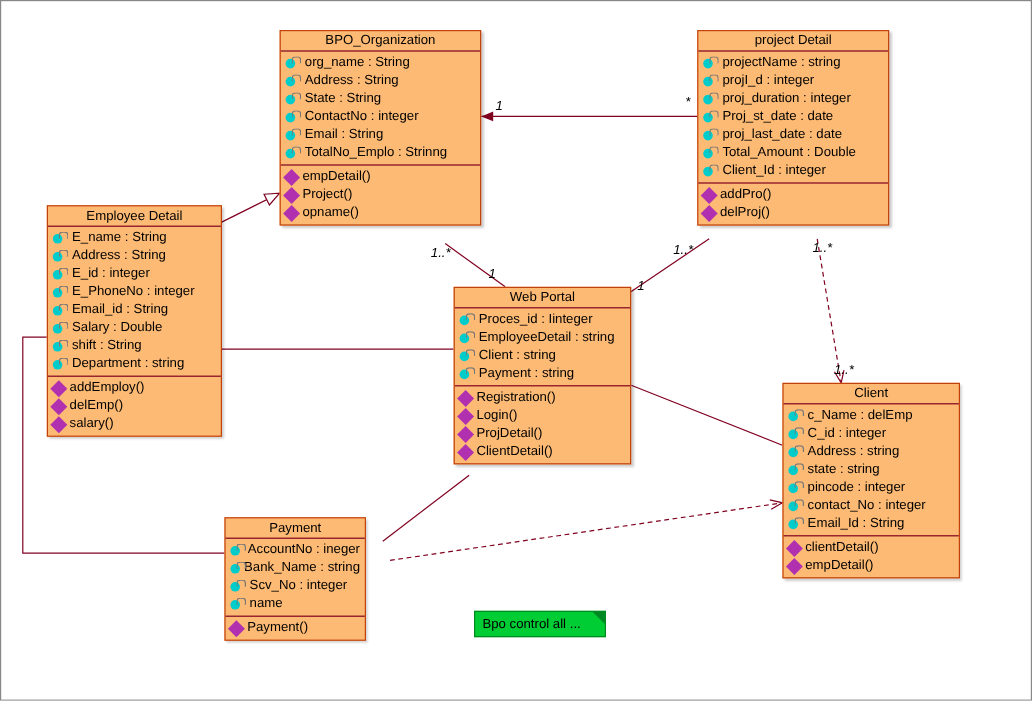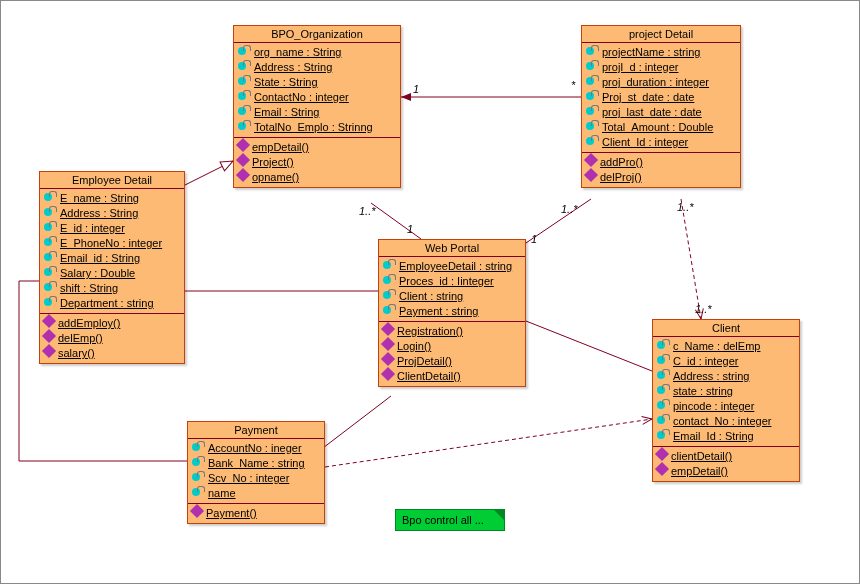--- a/index.html
+++ b/index.html
@@ -32,24 +32,23 @@
     border-bottom: 1px solid #800020;
     color: #000;
   }
   .section {
     border-bottom: 1px solid #800020;
     padding: 2px 4px;
   }
   .section:last-child { border-bottom: none; }
   .row {
     display: flex;
-    align-items: flex-start;
+    align-items: center;
     line-height: 15px;
     white-space: nowrap;
-    text-decoration: underline;
   }
   .attr-icon {
     display: inline-block;
     width: 14px;
     height: 12px;
     margin-right: 2px;
     position: relative;
   }
   .attr-icon::before {
     content: "";
@@ -293,25 +292,25 @@
           <span>salary()</span>
         </div>
   </div>
 </div>
 
 <div class="class-box" style="left:377px; top:238px; width:148px;">
   <div class="class-title">Web Portal</div>
   <div class="section">
     <div class="row">
           <span class="attr-icon"></span>
+          <span>Proces_id : Iinteger</span>
+        </div>
+    <div class="row">
+          <span class="attr-icon"></span>
           <span>EmployeeDetail : string</span>
-        </div>
-    <div class="row">
-          <span class="attr-icon"></span>
-          <span>Proces_id : Iinteger</span>
         </div>
     <div class="row">
           <span class="attr-icon"></span>
           <span>Client : string</span>
         </div>
     <div class="row">
           <span class="attr-icon"></span>
           <span>Payment : string</span>
         </div>
   </div>
@@ -372,21 +371,21 @@
           <span class="op-icon"></span>
           <span>clientDetail()</span>
         </div>
     <div class="row">
           <span class="op-icon"></span>
           <span>empDetail()</span>
         </div>
   </div>
 </div>
 
-<div class="class-box" style="left:186px; top:420px; width:138px;">
+<div class="class-box" style="left:186px; top:430px; width:118px;">
   <div class="class-title">Payment</div>
   <div class="section">
     <div class="row">
           <span class="attr-icon"></span>
           <span>AccountNo : ineger</span>
         </div>
     <div class="row">
           <span class="attr-icon"></span>
           <span>Bank_Name : string</span>
         </div>

